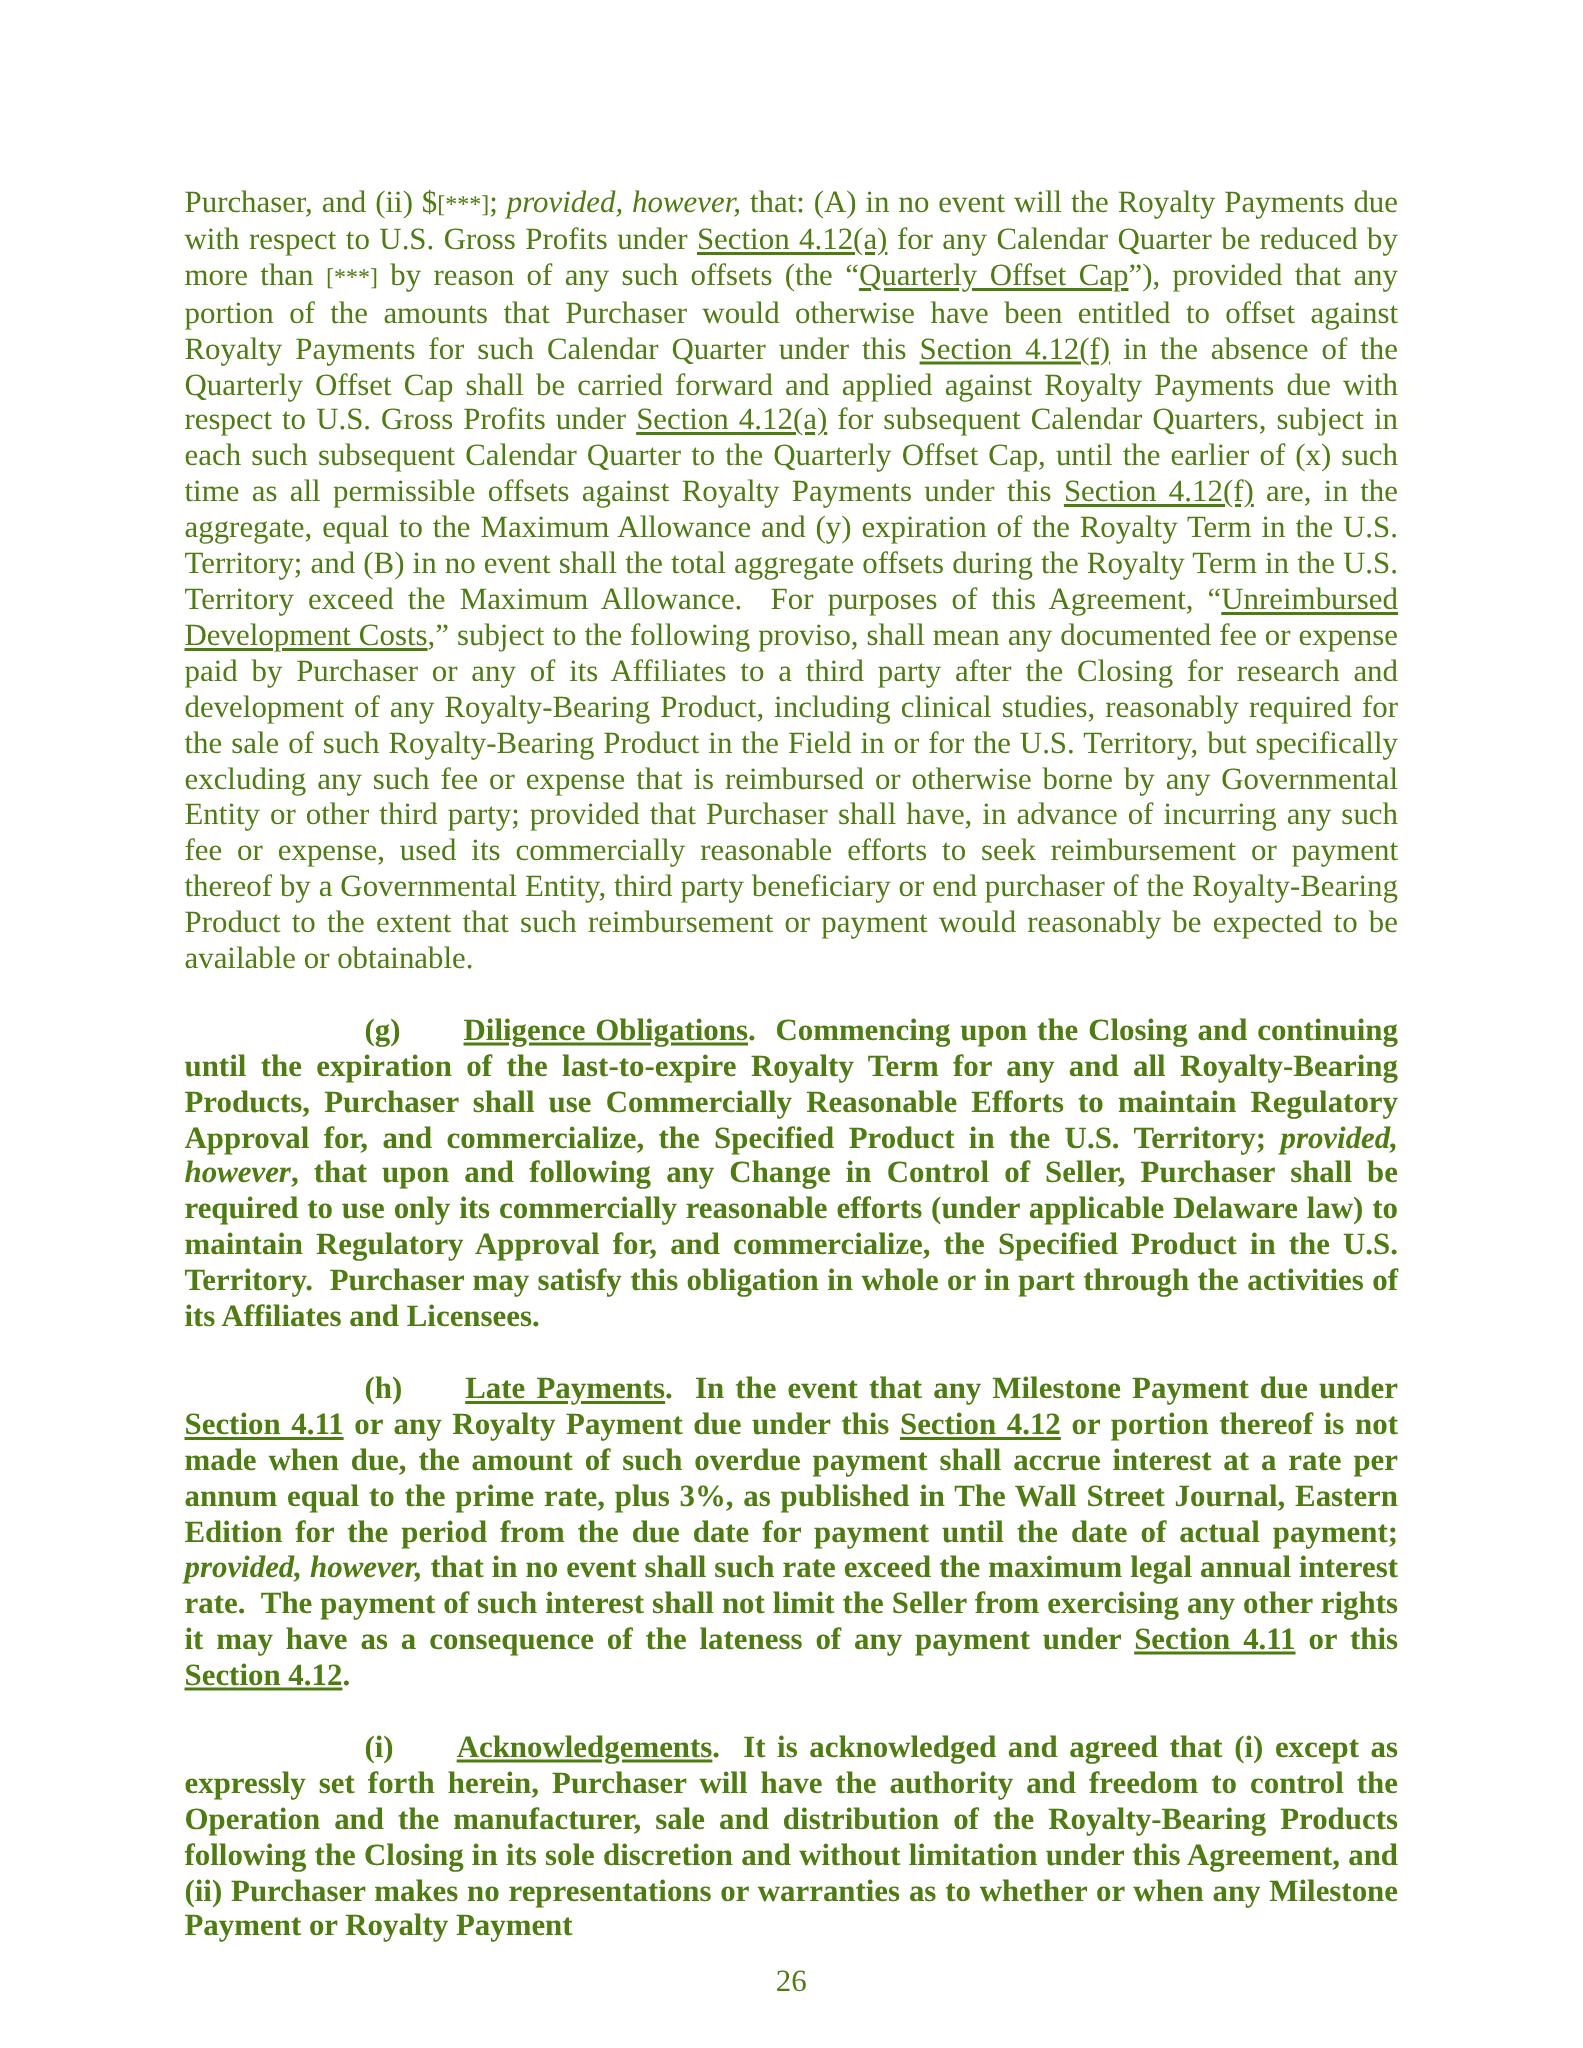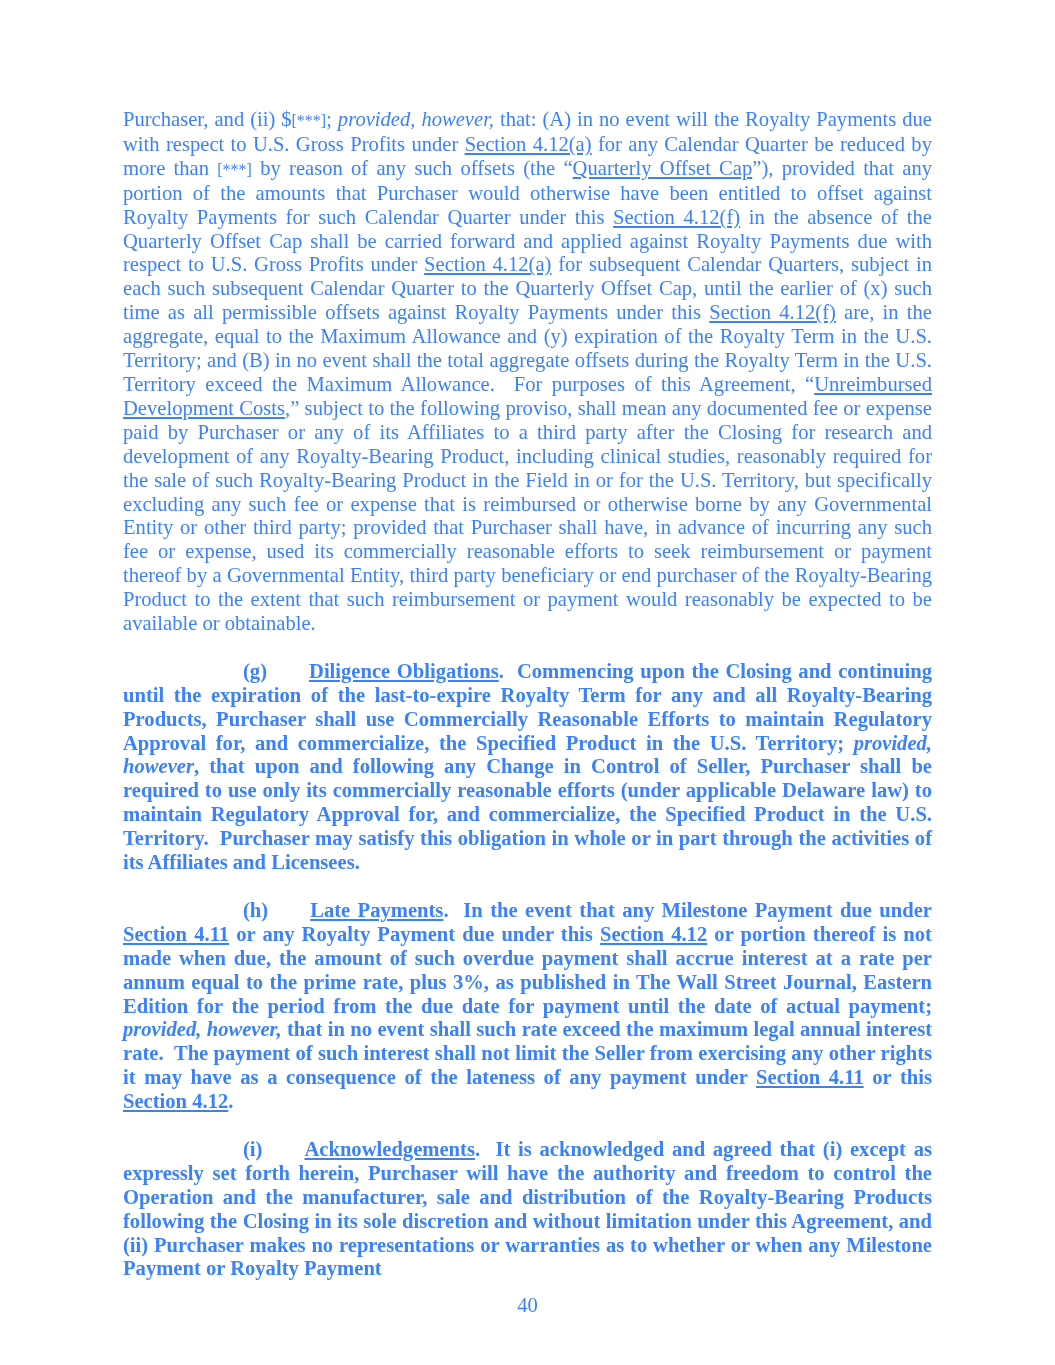--- a/index.html
+++ b/index.html
@@ -10,26 +10,26 @@
   .page {
     position: relative;
     width: 1055px;
     height: 1365px;
     background: #ffffff;
     overflow: hidden;
   }
   .content {
     position: absolute;
     left: 123px;
-    top: 108px;
+    top: 124px;
     width: 809px;
     font-family: "Liberation Serif", "DejaVu Serif", serif;
     font-size: 20.6px;
     line-height: 23.9px;
-    color: #3b82f6;
+    color: #4d7c0f;
     text-align: justify;
   }
   .para {
     margin: 0;
     padding: 0;
   }
   .para + .para {
     margin-top: 23.9px;
     font-weight: bold;
   }
@@ -47,15 +47,15 @@
 </style>
 </head>
 <body>
 
 <div class="page">
   <div class="content">
     <p class="para"><span>Purchaser, and (ii) $</span><span class="run-sm">[***]</span><span>; </span><span class="run-i">provided, however,</span><span> that: (A) in no event will the Royalty Payments due with respect to U.S. Gross Profits under </span><span class="run-u">Section 4.12(a)</span><span> for any Calendar Quarter be reduced by more than </span><span class="run-sm">[***]</span><span> by reason of any such offsets (the “</span><span class="run-u">Quarterly Offset Cap</span><span>”), provided that any portion of the amounts that Purchaser would otherwise have been entitled to offset against Royalty Payments for such Calendar Quarter under this </span><span class="run-u">Section 4.12(f)</span><span> in the absence of the Quarterly Offset Cap shall be carried forward and applied against Royalty Payments due with respect to U.S. Gross Profits under </span><span class="run-u">Section 4.12(a)</span><span> for subsequent Calendar Quarters, subject in each such subsequent Calendar Quarter to the Quarterly Offset Cap, until the earlier of (x) such time as all permissible offsets against Royalty Payments under this </span><span class="run-u">Section 4.12(f)</span><span> are, in the aggregate, equal to the Maximum Allowance and (y) expiration of the Royalty Term in the U.S. Territory; and (B) in no event shall the total aggregate offsets during the Royalty Term in the U.S. Territory exceed the Maximum Allowance.&nbsp; For purposes of this Agreement, “</span><span class="run-u">Unreimbursed Development Costs</span><span>,” subject to the following proviso, shall mean any documented fee or expense paid by Purchaser or any of its Affiliates to a third party after the Closing for research and development of any Royalty-Bearing Product, including clinical studies, reasonably required for the sale of such Royalty-Bearing Product in the Field in or for the U.S. Territory, but specifically excluding any such fee or expense that is reimbursed or otherwise borne by any Governmental Entity or other third party; provided that Purchaser shall have, in advance of incurring any such fee or expense, used its commercially reasonable efforts to seek reimbursement or payment thereof by a Governmental Entity, third party beneficiary or end purchaser of the Royalty-Bearing Product to the extent that such reimbursement or payment would reasonably be expected to be available or obtainable.</span></p>
     <p class="para indent"><span>(g)</span><span class="run-tab"></span><span class="run-u">Diligence Obligations</span><span>.&nbsp; Commencing upon the Closing and continuing until the expiration of the last-to-expire Royalty Term for any and all Royalty-Bearing Products, Purchaser shall use Commercially Reasonable Efforts to maintain Regulatory Approval for, and commercialize, the Specified Product in the U.S. Territory; </span><span class="run-i">provided, however</span><span>, that upon and following any Change in Control of Seller, Purchaser shall be required to use only its commercially reasonable efforts (under applicable Delaware law) to maintain Regulatory Approval for, and commercialize, the Specified Product in the U.S. Territory.&nbsp; Purchaser may satisfy this obligation in whole or in part through the activities of its Affiliates and Licensees.</span></p>
     <p class="para indent"><span>(h)</span><span class="run-tab"></span><span class="run-u">Late Payments</span><span>.&nbsp; In the event that any Milestone Payment due under </span><span class="run-u">Section 4.11</span><span> or any Royalty Payment due under this </span><span class="run-u">Section 4.12</span><span> or portion thereof is not made when due, the amount of such overdue payment shall accrue interest at a rate per annum equal to the prime rate, plus 3%, as published in The Wall Street Journal, Eastern Edition for the period from the due date for payment until the date of actual payment; </span><span class="run-i">provided, however,</span><span> that in no event shall such rate exceed the maximum legal annual interest rate.&nbsp; The payment of such interest shall not limit the Seller from exercising any other rights it may have as a consequence of the lateness of any payment under </span><span class="run-u">Section 4.11</span><span> or this </span><span class="run-u">Section 4.12</span><span>.</span></p>
     <p class="para indent"><span>(i)</span><span class="run-tab"></span><span class="run-u">Acknowledgements</span><span>.&nbsp; It is acknowledged and agreed that (i) except as expressly set forth herein, Purchaser will have the authority and freedom to control the Operation and the manufacturer, sale and distribution of the Royalty-Bearing Products following the Closing in its sole discretion and without limitation under this Agreement, and (ii) Purchaser makes no representations or warranties as to whether or when any Milestone Payment or Royalty Payment</span></p>
-    <div class="footer">40</div>
+    <div class="footer">26</div>
   </div>
 </div>
 
 </body></html>

